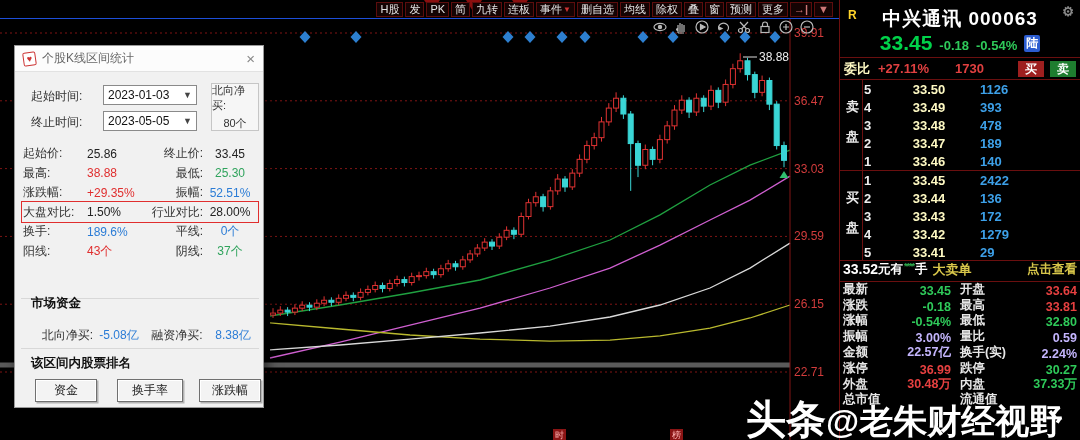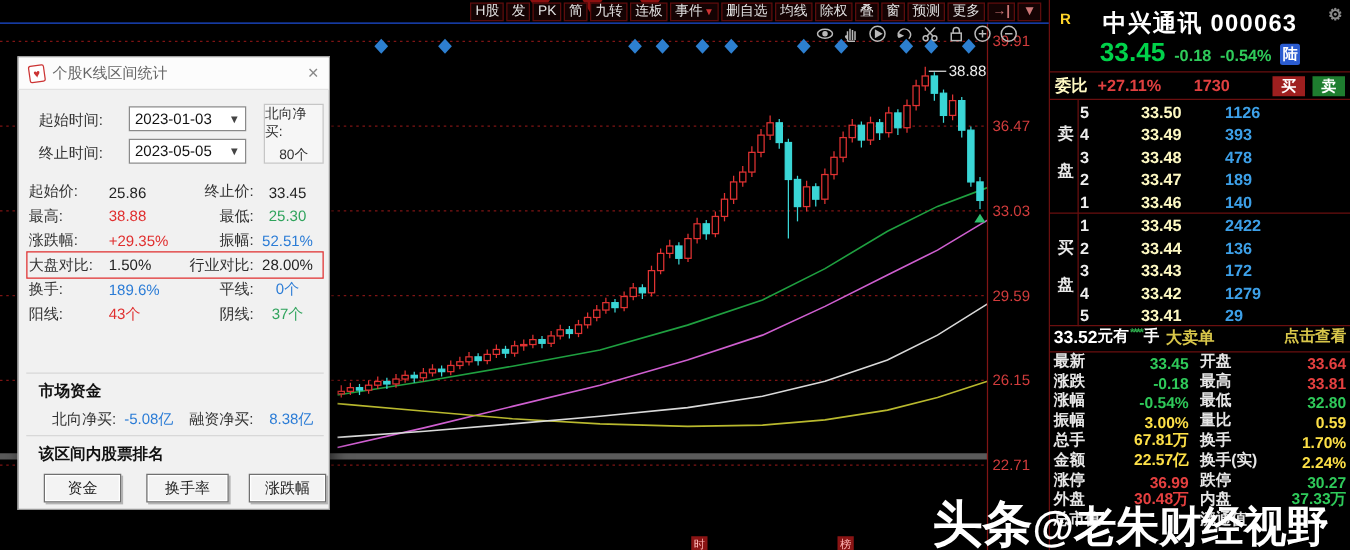--- a/index.html
+++ b/index.html
@@ -87,21 +87,21 @@
   .ticker .tt{color:#fff;font-size:12.5px}
   .ticker .st{color:#2fae4e;font-size:9px;letter-spacing:-1px;margin:0 1px}
   .ticker .yl{color:#d8c64a;font-size:13px;margin-left:5px}
   .ticker .yk{color:#d8c64a;font-size:12.5px;margin-left:auto}
   .details{position:absolute;left:0;top:282px;width:100%}
   .drow{display:flex;height:15.8px;align-items:flex-end;font-size:12.5px;padding:0 3px}
   .drow .l1{width:46px;color:#e6e6e6}
   .drow .v1{width:62px;text-align:right}
   .drow .l2{width:62px;color:#e6e6e6;padding-left:9px;white-space:nowrap}
   .drow .v2{flex:1;text-align:right}
-  .q-green{color:#2fca5a}.q-red{color:#e64040}.q-yellow{color:#fde047}.q-blue{color:#3da0e8}
+  .q-green{color:#2fca5a}.q-red{color:#e64040}.q-yellow{color:#c4b5fd}.q-blue{color:#3da0e8}
   
   .watermark{position:absolute;left:746px;top:392px;z-index:20;color:#fff;font-weight:bold;
              font-size:34px;white-space:nowrap;letter-spacing:0px}
   .watermark .big{font-size:40px}
   .minibadge{position:absolute;width:13px;height:13px;background:#8a1414;color:#ffb4b4;
              font-size:9px;display:flex;align-items:center;justify-content:center;z-index:4}
 </style>
 </head>
 <body>
 
@@ -444,21 +444,21 @@
     </div>
         <div class="srow">
       <span class="sl1">阳线:</span>
           <span class="sv1 c-red">43个</span>
       <span class="sl2">阴线:</span>
           <span class="sv2 c-green">37个</span>
     </div>
       </div>
     <div class="hlbox"></div>
     <div class="divider" style="top:252px"></div>
-    <div class="dhead" style="top:259px">市场资金</div>
+    <div class="dhead" style="top:249px">市场资金</div>
     <div class="frow">
       <span class="fl1">北向净买:</span>
       <span class="fv1 c-blue">-5.08亿</span>
       <span class="fl2">融资净买:</span>
       <span class="fv2 c-blue">8.38亿</span>
     </div>
     <div class="divider" style="top:302px"></div>
     <div class="dhead" style="top:309px">该区间内股票排名</div>
     <div class="dbtn" style="left:20px;width:62px">资金</div>
     <div class="dbtn" style="left:102px;width:66px">换手率</div>
@@ -576,26 +576,20 @@
       <span class="l2">最低</span>
           <span class="v2 q-green">32.80</span>
     </div>
         <div class="drow">
       <span class="l1">振幅</span>
           <span class="v1 q-yellow">3.00%</span>
       <span class="l2">量比</span>
           <span class="v2 q-yellow">0.59</span>
     </div>
         <div class="drow">
-      <span class="l1">总手</span>
-          <span class="v1 q-yellow">67.81万</span>
-      <span class="l2">换手</span>
-          <span class="v2 q-yellow">1.70%</span>
-    </div>
-        <div class="drow">
       <span class="l1">金额</span>
           <span class="v1 q-yellow">22.57亿</span>
       <span class="l2">换手(实)</span>
           <span class="v2 q-yellow">2.24%</span>
     </div>
         <div class="drow">
       <span class="l1">涨停</span>
           <span class="v1 q-red">36.99</span>
       <span class="l2">跌停</span>
           <span class="v2 q-green">30.27</span>

